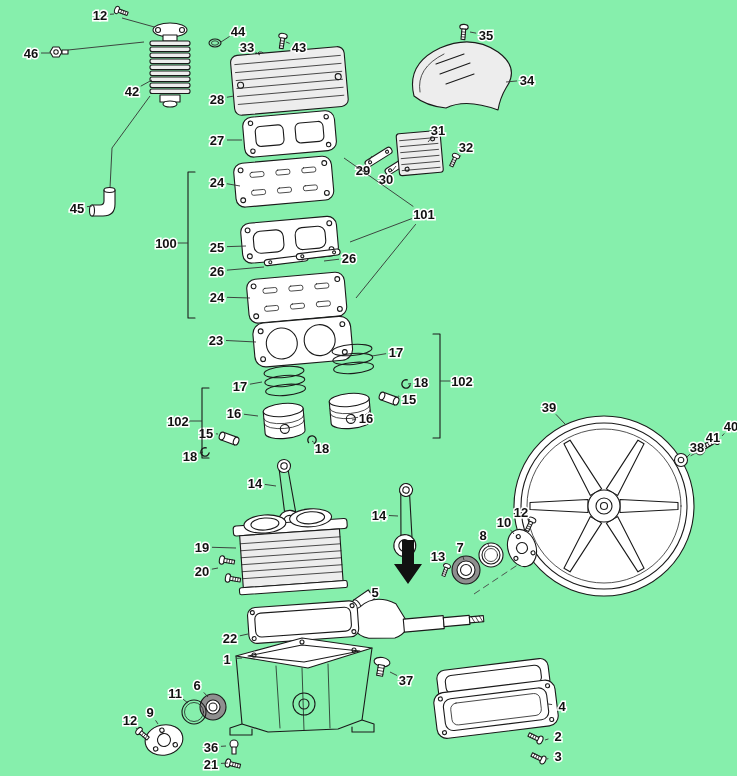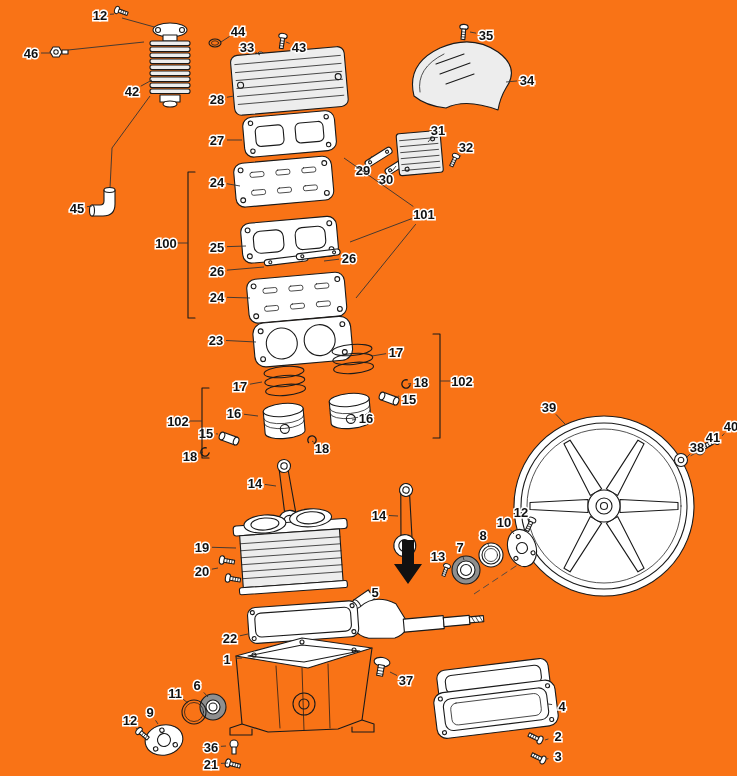--- a/index.html
+++ b/index.html
@@ -1,16 +1,16 @@
 <!DOCTYPE html>
 <html><head>
 <meta charset="utf-8">
 <style>
   html,body{margin:0;padding:0;background:#ffffff;}
-  .stage{position:relative;width:737px;height:776px;background:#f97316;overflow:hidden;
+  .stage{position:relative;width:737px;height:776px;background:#86efac;overflow:hidden;
          font-family:"Liberation Sans",sans-serif;}
   svg .p    {fill:#ffffff;stroke:#1a1a1a;stroke-width:1.1;stroke-linejoin:round;stroke-linecap:round;}
   svg .shade{fill:#ededed;stroke:#1a1a1a;stroke-width:1.1;stroke-linejoin:round;}
   svg .ln   {fill:none;stroke:#1a1a1a;stroke-width:1.1;stroke-linejoin:round;stroke-linecap:round;}
   svg .thin {stroke-width:0.75;}
   svg .dark {fill:#8f8f8f;stroke:#1a1a1a;stroke-width:1.1;}
   svg .lead {fill:none;stroke:#333;stroke-width:0.9;}
   svg .dash {fill:none;stroke:#444;stroke-width:0.9;stroke-dasharray:7 4;}
   svg .callout{font:700 13px "Liberation Sans",sans-serif;fill:#111;text-anchor:middle;
                stroke:#fff;stroke-width:3px;paint-order:stroke;}

